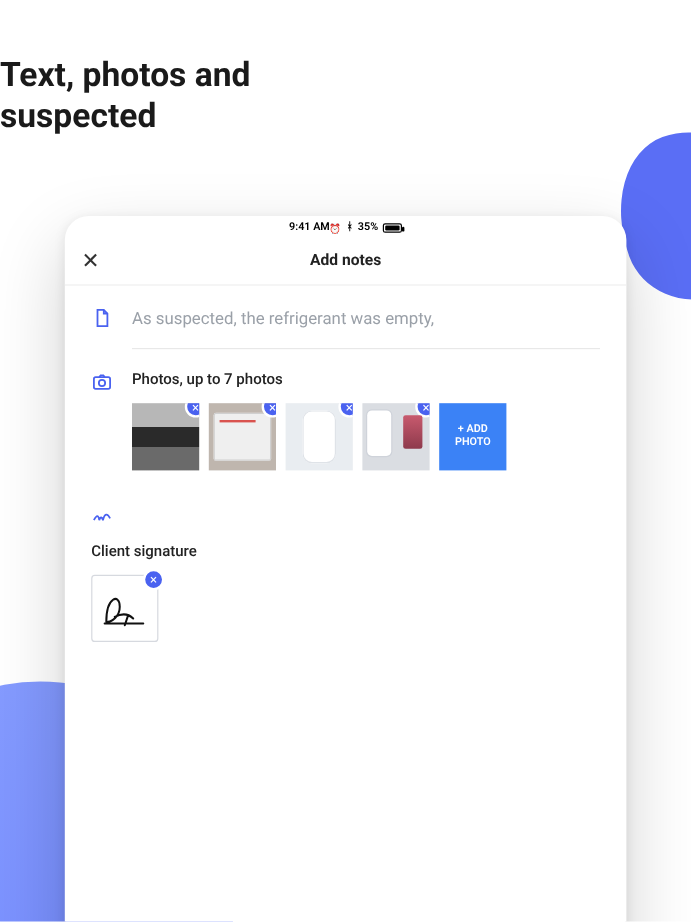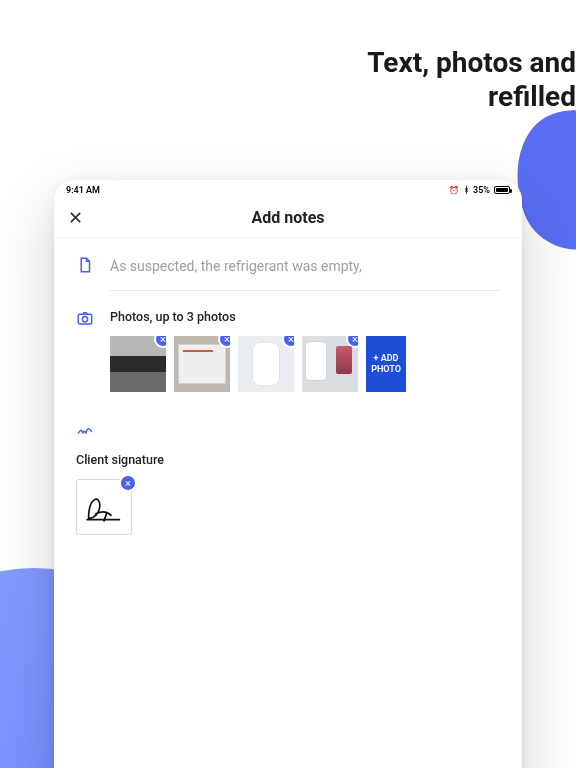--- a/index.html
+++ b/index.html
@@ -21,21 +21,21 @@
     bottom: -120px; left: -120px;
     width: 320px; height: 320px;
     background: linear-gradient(135deg,#8aa0ff,#6e85ff);
     border-radius: 48% 52% 58% 42% / 44% 50% 50% 56%;
     z-index: 0;
   }
 
   .headline {
     position: absolute;
     top: 46px; left: 0; right: 0;
-    text-align: right;
+    text-align: left;
     font-size: 28px;
     font-weight: 700;
     line-height: 1.2;
     color: #1a1a1a;
     z-index: 2;
   }
 
   
   .device {
     position: absolute;
@@ -50,21 +50,21 @@
     z-index: 3;
     overflow: hidden;
     display: flex;
     flex-direction: column;
   }
 
   .status-bar {
     height: 18px;
     display: flex;
     align-items: center;
-    justify-content: space-between;
+    justify-content: center;
     padding: 2px 12px 0 12px;
     font-size: 9px;
     font-weight: 600;
     color: #000;
   }
   .status-right { display:flex; align-items:center; gap:4px; }
   .battery {
     width: 16px; height: 8px; border:1px solid #000; border-radius:2px; position:relative; display:inline-block;
   }
   .battery:after { content:""; position:absolute; right:-3px; top:2px; width:2px; height:4px; background:#000; border-radius:1px; }
@@ -75,21 +75,21 @@
     display:flex;
     align-items:center;
     justify-content:center;
     position:relative;
     border-bottom:1px solid #eee;
   }
   .nav-close {
     position:absolute; left:14px; top:50%; transform:translateY(-50%);
     font-size:18px; line-height:1; color:#333; cursor:pointer;
   }
-  .nav-title { font-size:16px; font-weight:700; color:#222; }
+  .nav-title { font-size:13px; font-weight:700; color:#222; }
 
   .content {
     flex:1;
     padding: 18px 22px;
     overflow:hidden;
   }
 
   .row { display:flex; gap:14px; margin-bottom:6px; }
   .row .icon-col { width:20px; flex:none; color:#4a62f0; }
   .row .body-col { flex:1; }
@@ -108,22 +108,22 @@
   }
   .thumb .del {
     position:absolute; top:-6px; right:-6px;
     width:18px; height:18px; border-radius:50%;
     background:#4a62f0; color:#fff; font-size:11px;
     display:flex; align-items:center; justify-content:center;
     border:2px solid #fff;
     cursor:pointer;
   }
   .add-photo {
-    width:40px; height:56px; flex:none;
-    background:#1d4ed8; color:#fff;
+    width:56px; height:56px; flex:none;
+    background:#3b82f6; color:#fff;
     display:flex; align-items:center; justify-content:center;
     text-align:center; font-size:9px; font-weight:600; line-height:1.25;
     cursor:pointer; padding:0 4px;
   }
 
   
   .p1 { background:linear-gradient(#b7b7b7 0 35%, #2a2a2a 35% 65%, #6a6a6a 65% 100%); }
   .p2 { position:relative; background:#bfb6ae; }
   .p2:before { content:""; position:absolute; inset:8px 4px; background:#efefef; border-radius:2px; box-shadow:inset 0 0 0 1px #d0d0d0; }
   .p2:after { content:""; position:absolute; left:9px; top:14px; width:30px; height:2px; background:#d9534f; }
@@ -153,21 +153,21 @@
 
 </style>
 </head>
 <body>
 
 <div class="blob-tr"></div>
 <div class="blob-bl"></div>
 
 <div class="headline">
   <span>Text, photos and</span><br>
-  <span>refilled</span>
+  <span>suspected</span>
 </div>
 
 <div class="device">
 
   <div class="status-bar">
     <span>9:41 AM</span>
     <span class="status-right">
       <span style="font-size:8px;">⏰</span>
       <span style="font-size:9px;">ᚼ</span>
       <span>35%</span>
@@ -202,21 +202,21 @@
 
     <div class="row">
       <div class="icon-col">
         <svg class="camera-icon" viewBox="0 0 24 24" fill="none" stroke="#4a62f0" stroke-width="2">
           <rect x="3" y="7" width="18" height="13" rx="2"></rect>
             <circle cx="12" cy="13.5" r="3.5"></circle>
             <path d="M9 7l1.5-2h3L15 7"></path>
         </svg>
       </div>
       <div class="body-col">
-        <div class="section-label">Photos, up to 3 photos</div>
+        <div class="section-label">Photos, up to 7 photos</div>
         <div class="photo-strip">
           <div class="thumb p1">
             <div class="del">×</div>
           </div>
           <div class="thumb p2">
             <div class="del">×</div>
           </div>
           <div class="thumb p3">
             <div class="del">×</div>
           </div>

